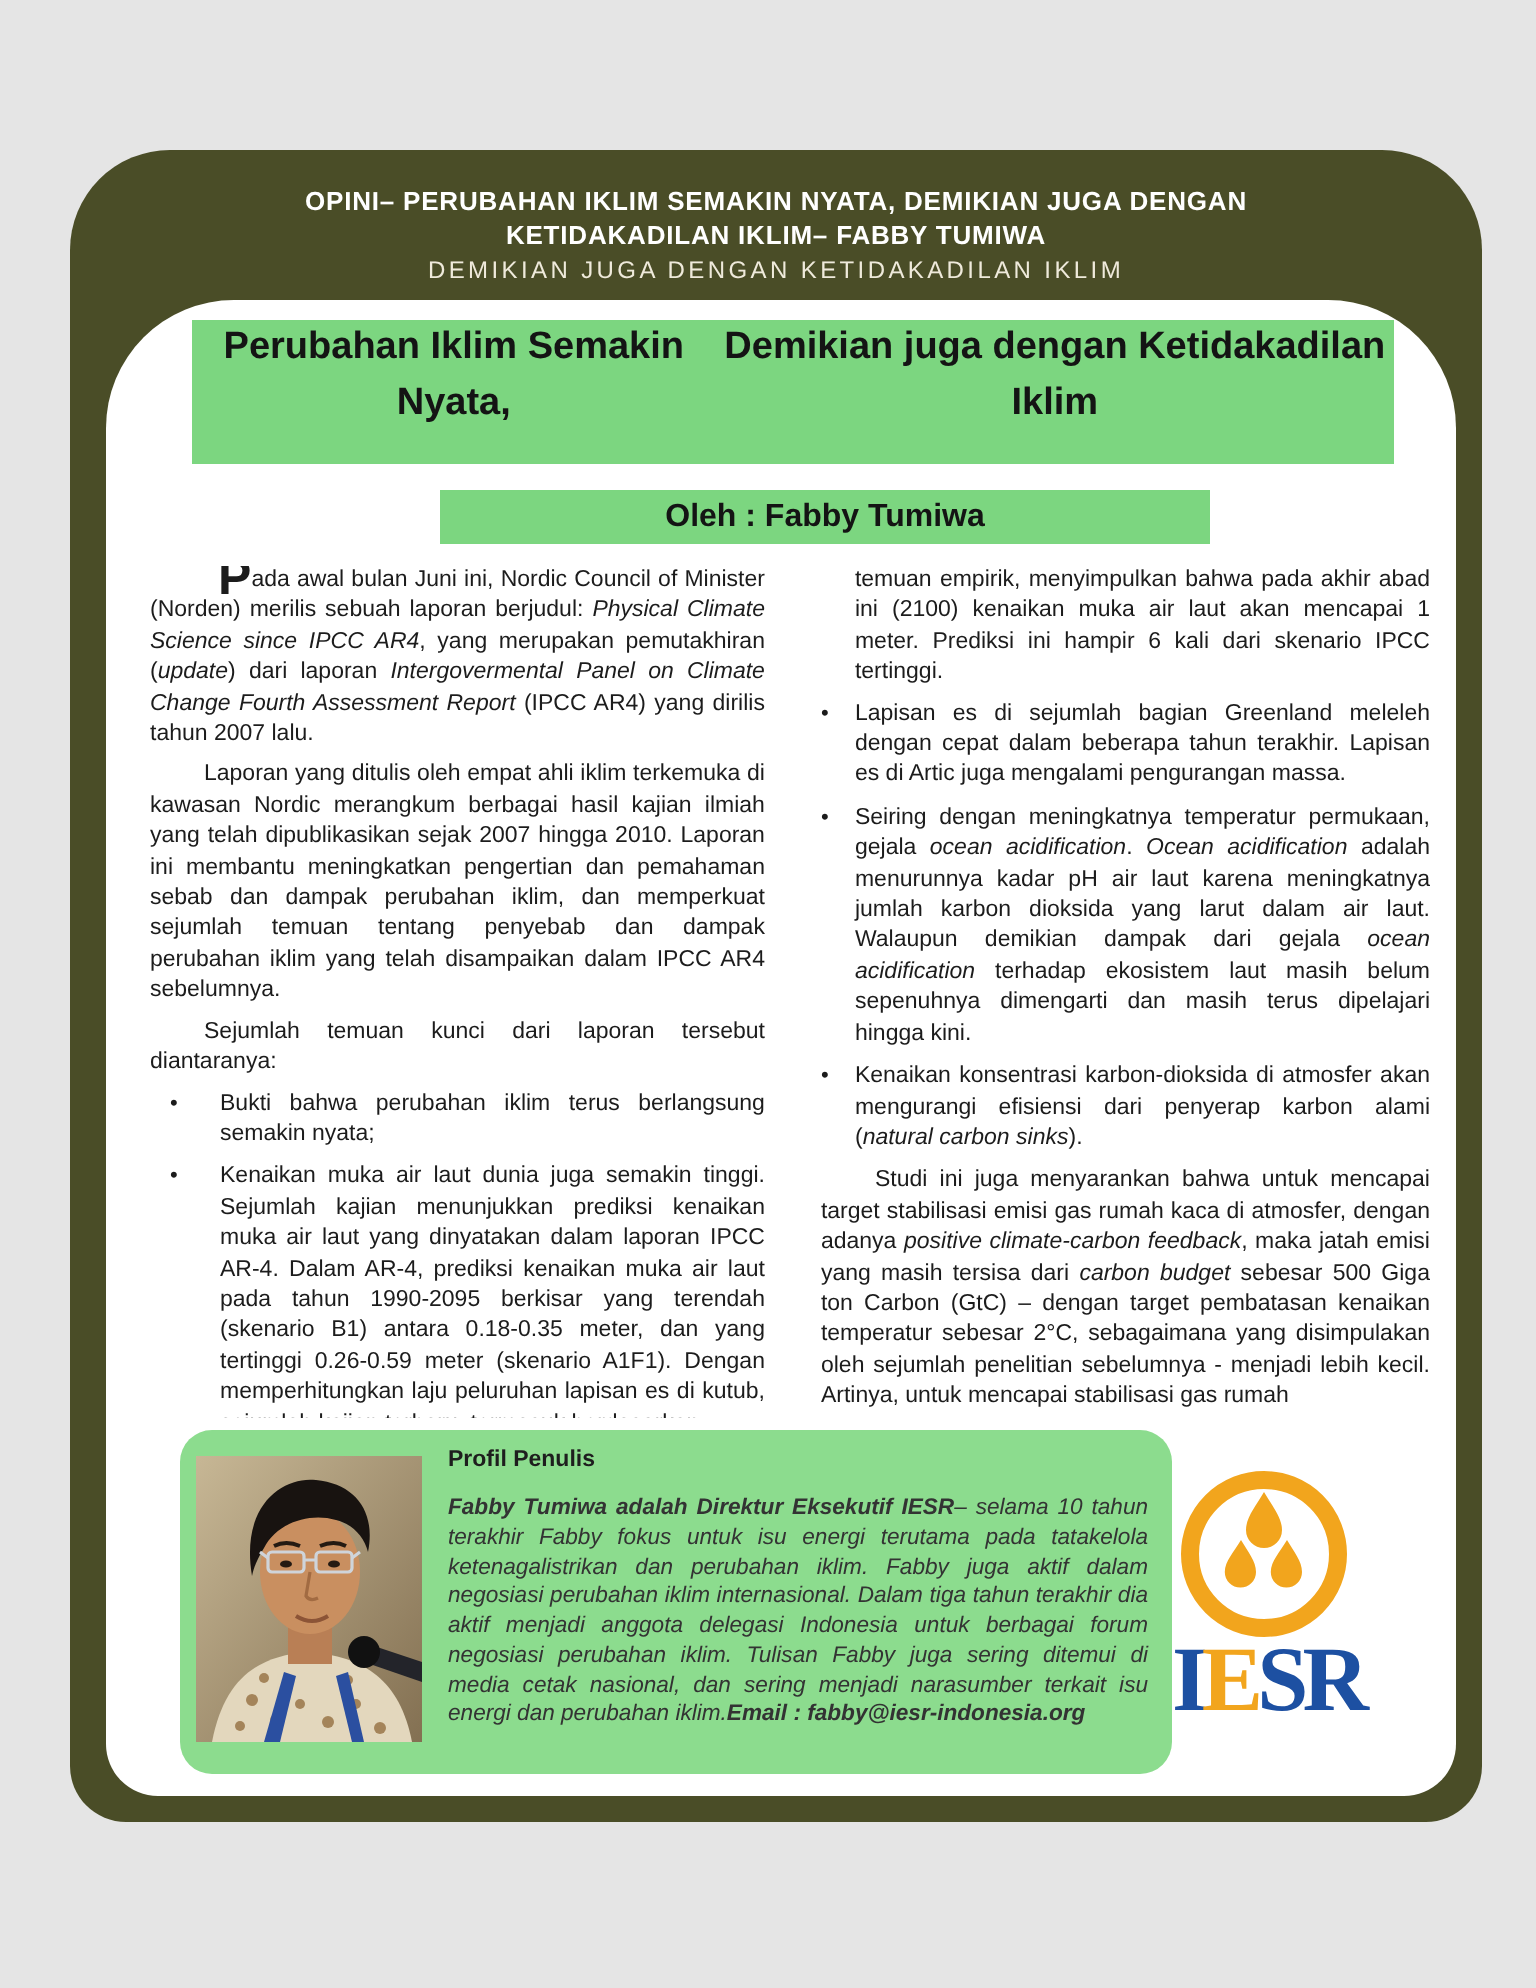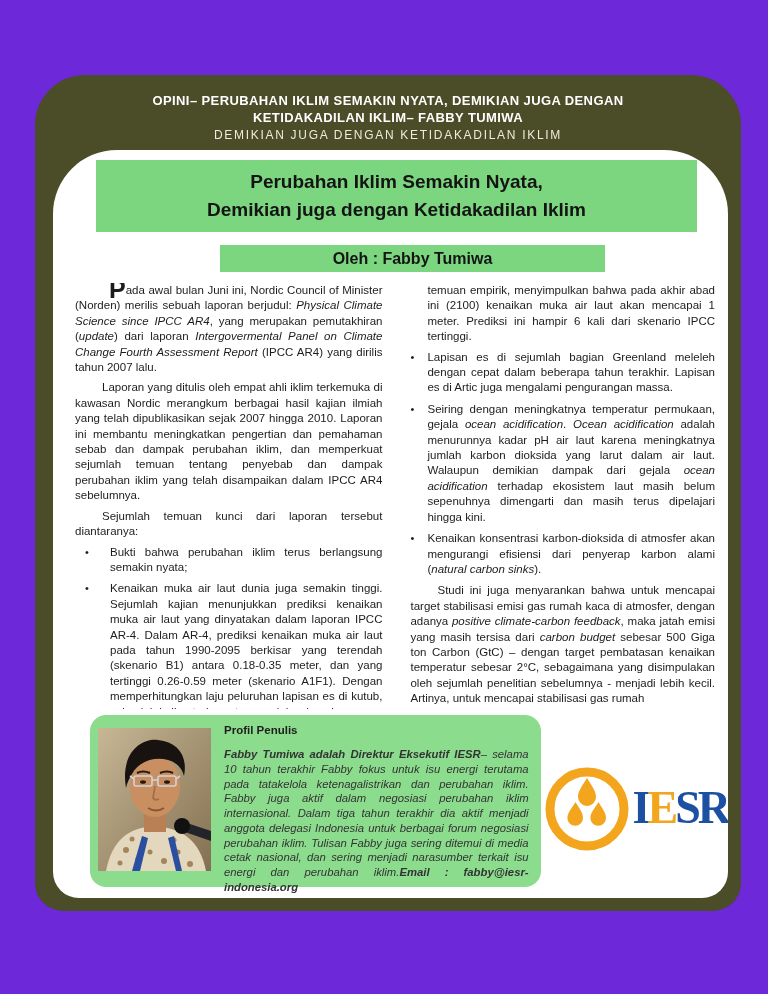--- a/index.html
+++ b/index.html
@@ -1,29 +1,29 @@
 <!DOCTYPE html>
 <html style="--c-frame: #4a4d27; --c-green: #7cd680; --c-lgreen: #8cdc8e; --c-orange: #f2a51d; --c-blue: #1d50a2;"><head>
 <meta charset="utf-8">
 <style>
   html,body{margin:0;padding:0;background:#fff;}
-  .page{position:relative;width:768px;height:994px;background:#6d28d9;overflow:hidden;
+  .page{position:relative;width:768px;height:994px;background:#e5e5e5;overflow:hidden;
         font-family:"Liberation Sans",sans-serif;}
   
   .frame{position:absolute;left:35px;top:75px;width:706px;height:836px;
          background:var(--c-frame,#4a4d27);border-radius:50px 50px 28px 28px;}
   .band{height:73px;padding-top:6px;display:flex;flex-direction:column;justify-content:center;
         text-align:center;color:#fff;}
   .band .b1,.band .b2{font-size:13px;font-weight:700;letter-spacing:.4px;line-height:17px;}
   .band .b3{font-size:12px;font-weight:400;color:#efeadb;letter-spacing:1.7px;line-height:16px;margin-top:1px;}
   
   .inner{position:absolute;left:18px;top:75px;width:675px;height:748px;background:#fff;
          border-radius:64px 64px 26px 26px;overflow:hidden;}
   .title-box{margin:10px 0 0 43px;width:601px;height:72px;background:var(--c-green,#7cd680);
-             display:flex;flex-direction:column;justify-content:center;text-align:center;
+             display:flex;flex-direction:row;justify-content:center;text-align:center;
              font-weight:700;font-size:19px;color:#141414;line-height:28px;}
   .byline-box{margin:13px 0 0 167px;width:385px;height:27px;background:var(--c-green,#7cd680);
               display:flex;align-items:center;justify-content:center;
               font-weight:700;font-size:16px;color:#141414;}
   
   .columns{display:flex;margin:11px 0 0 22px;width:640px;height:426px;overflow:hidden;gap:28px;
            font-size:11.5px;line-height:15.4px;color:#1c1c1c;}
   .col-left{width:315px;}
   .col-right{width:312px;}
   .col p{margin:0 0 5px 0;text-align:justify;}
@@ -37,21 +37,21 @@
   .col-right .dot{flex:0 0 17px;}
   .btxt{flex:1;text-align:justify;}
   
   .bottom-row{display:flex;margin:6px 0 16px 37px;}
   .profile-box{width:496px;height:172px;background:var(--c-lgreen,#8cdc8e);border-radius:16px;
                padding:8px 12px 8px 8px;box-sizing:border-box;display:flex;gap:13px;}
   .photo{flex:0 0 113px;height:143px;margin-top:5px;}
   .ptext{flex:1;margin-top:1px;}
   .pheading{font-size:11.5px;font-weight:700;color:#1e1e1e;margin-bottom:3px;}
   .pbody{font-size:11.3px;line-height:14.7px;color:#333;text-align:justify;}
-  .logo-area{flex:1;display:flex;flex-direction:row;align-items:center;padding-top:16px;}
+  .logo-area{flex:1;display:flex;flex-direction:column;align-items:flex-start;padding-top:16px;}
   .logo-text{font-family:"Liberation Serif",serif;font-weight:700;font-size:46px;
              letter-spacing:-3px;line-height:40px;margin-top:-3px;}
   a.email{color:inherit;text-decoration:none;}
 </style>
 </head>
 <body>
 
 <div class="page">
   <div class="frame">
 

